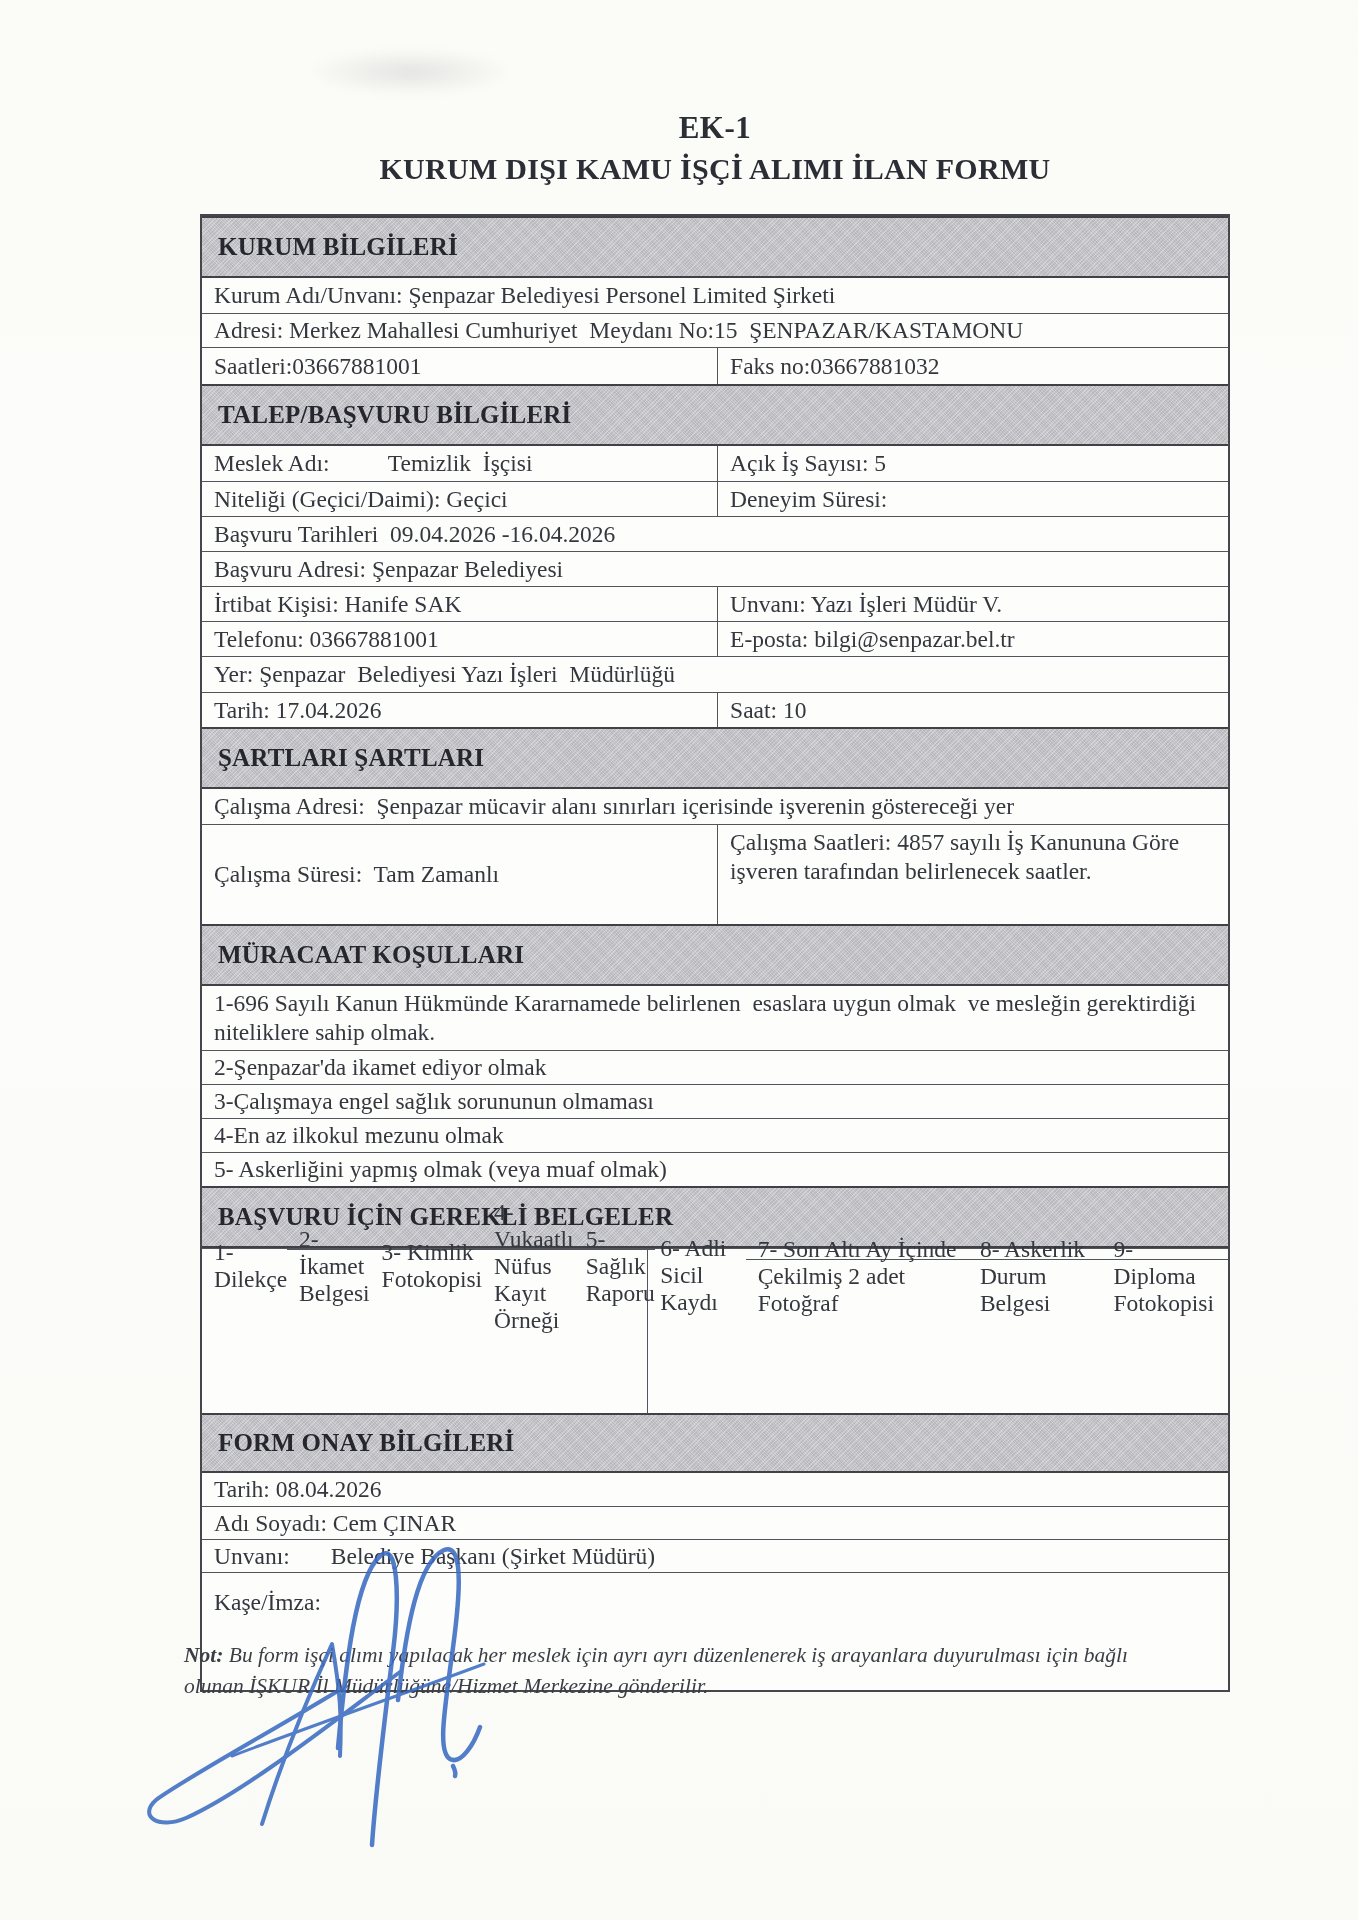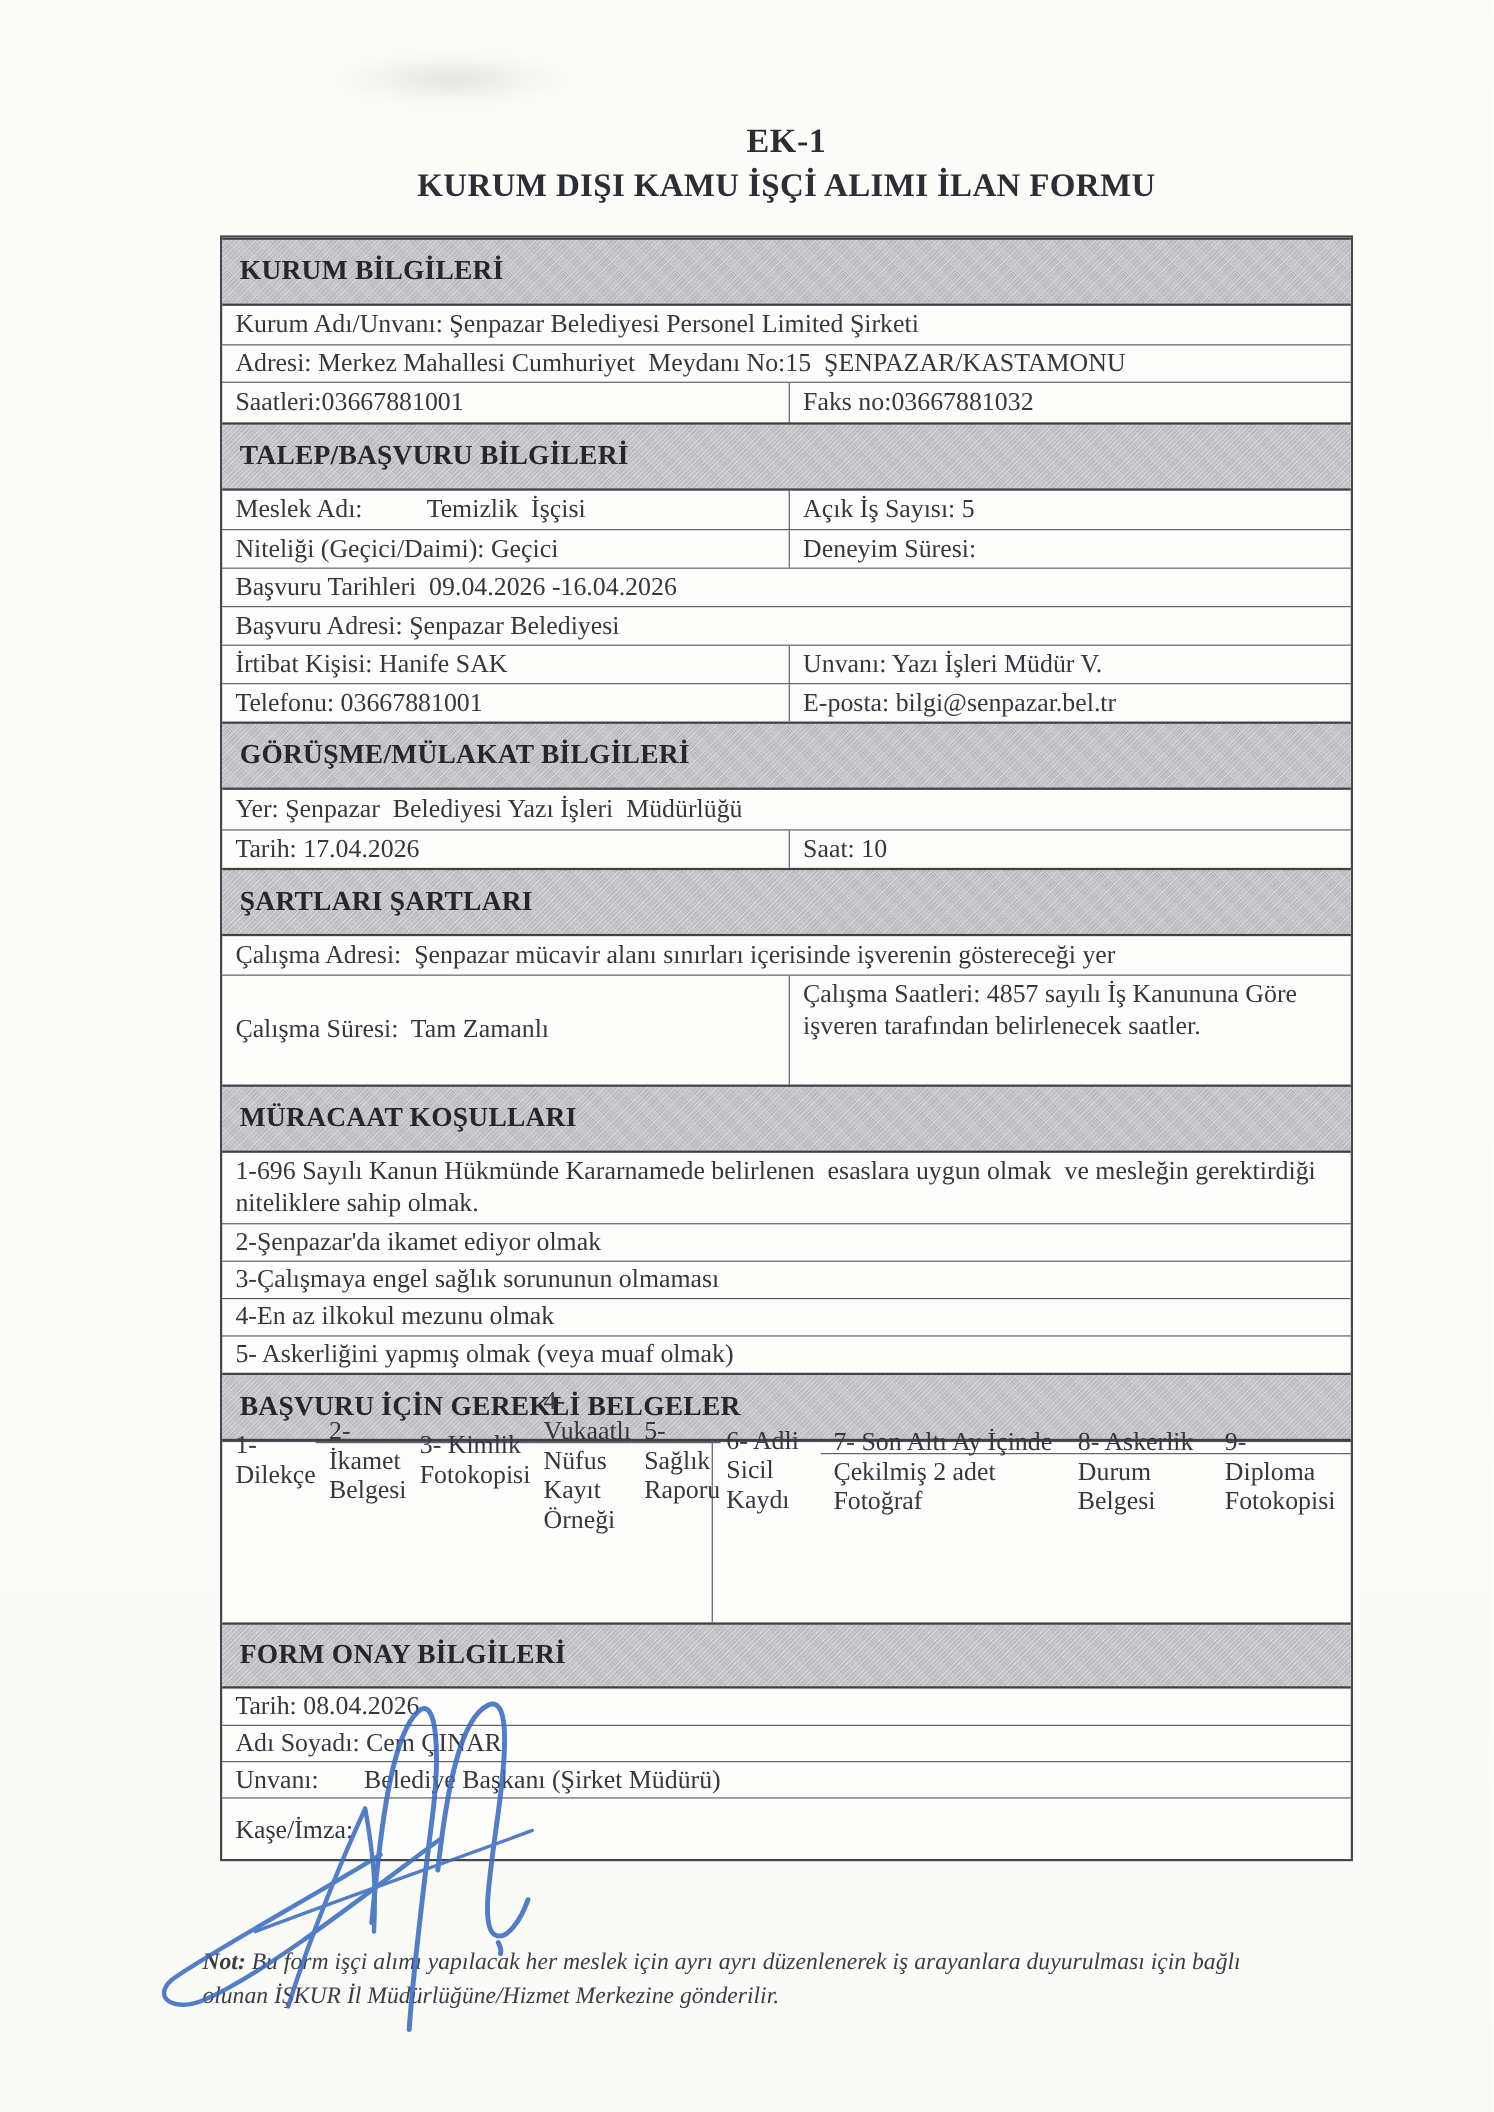--- a/index.html
+++ b/index.html
@@ -61,21 +61,21 @@
   .belge-wrap{display:flex;height:165px;border-top:1.5px solid #53555c;box-sizing:border-box;}
   .belge-col{display:flex;flex-direction:row;box-sizing:border-box;}
   .belge-col.left{width:43.5%;border-right:1.5px solid #53555c;}
   .belge-col.right{width:56.5%;margin-top:10px;}
   .belge-cell{
     box-sizing:border-box;height:33px;display:flex;align-items:center;
     padding-left:12px;font-size:23.5px;border-top:1.5px solid #53555c;white-space:pre-wrap;
   }
   .belge-cell:first-child{border-top:none;}
   .note{
-    position:absolute;left:184px;top:1768px;width:1052px;
+    position:absolute;left:184px;top:1640px;width:1052px;
     font-size:21.5px;font-style:italic;color:#3c3e46;line-height:31px;
   }
   .note b{font-style:italic;}
   .sig{position:absolute;left:120px;top:1520px;width:400px;height:360px;pointer-events:none;}
   .sig path{fill:none;stroke-linecap:round;stroke-linejoin:round;}
 </style>
 </head>
 <body>
 
 <div class="page">
@@ -118,21 +118,20 @@
     </div>
     <div class="row h35">
       <div class="cell split-l">İrtibat Kişisi: Hanife SAK</div>
       <div class="cell split-r">Unvanı: Yazı İşleri Müdür V.</div>
     </div>
     <div class="row h35">
       <div class="cell split-l">Telefonu: 03667881001</div>
       <div class="cell split-r">E-posta: bilgi@senpazar.bel.tr</div>
     </div>
 
-    <div class="bar">GÖRÜŞME/MÜLAKAT BİLGİLERİ</div>
     <div class="row h36">
       <div class="cell" style="width:100%">Yer: Şenpazar  Belediyesi Yazı İşleri  Müdürlüğü</div>
     </div>
     <div class="row h35">
       <div class="cell split-l">Tarih: 17.04.2026</div>
       <div class="cell split-r">Saat: 10</div>
     </div>
 
     <div class="bar">ŞARTLARI ŞARTLARI</div>
     <div class="row h35">

